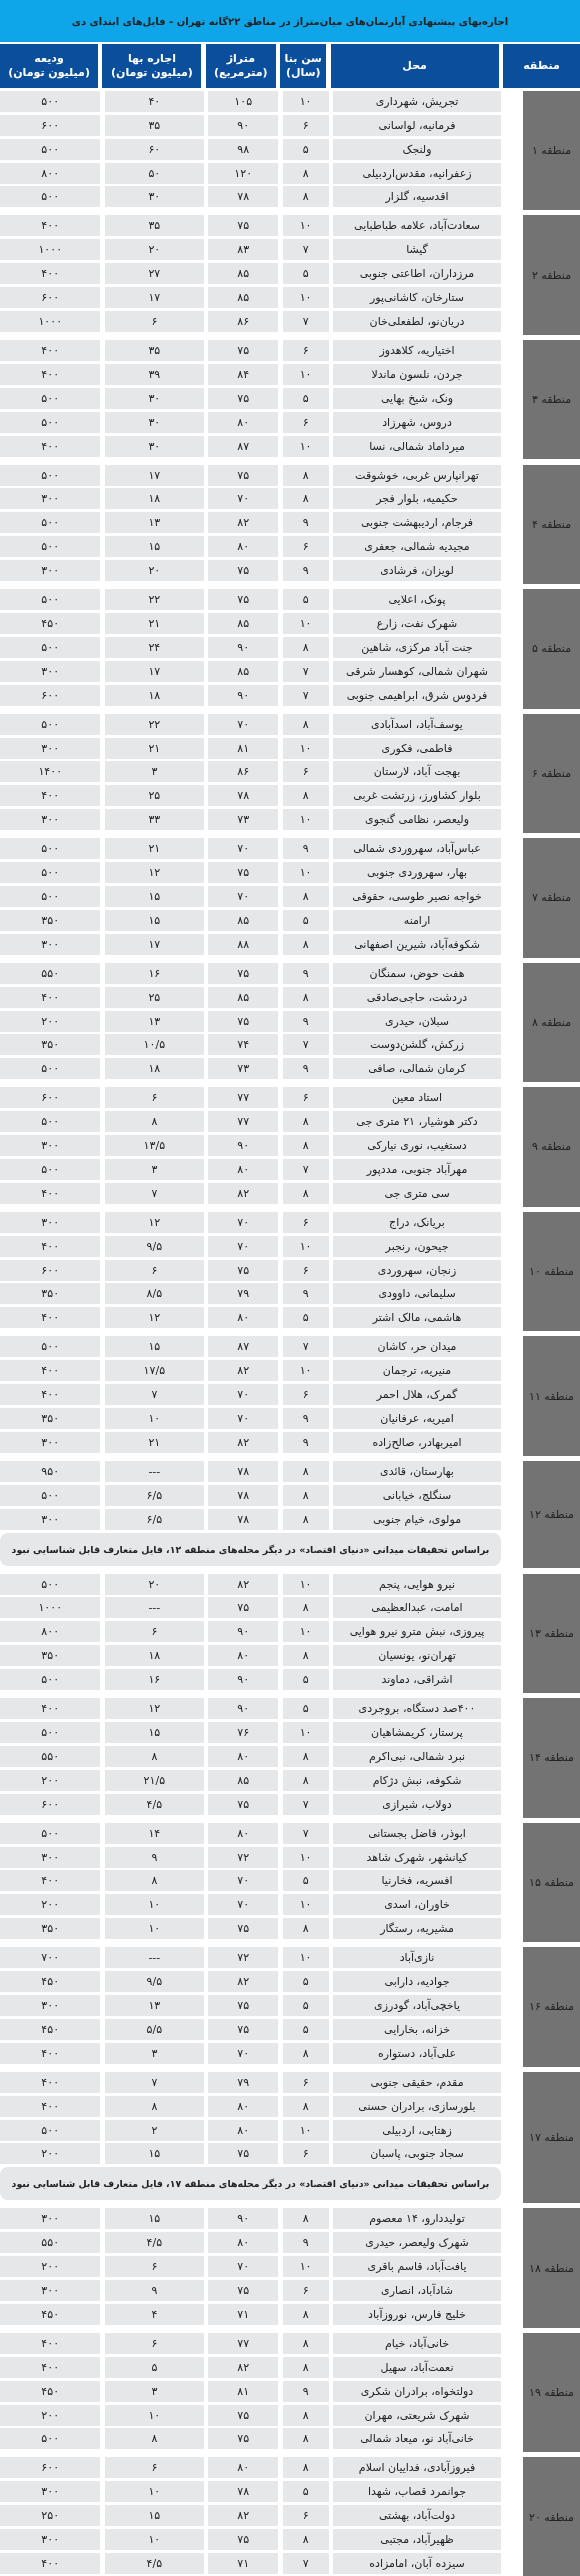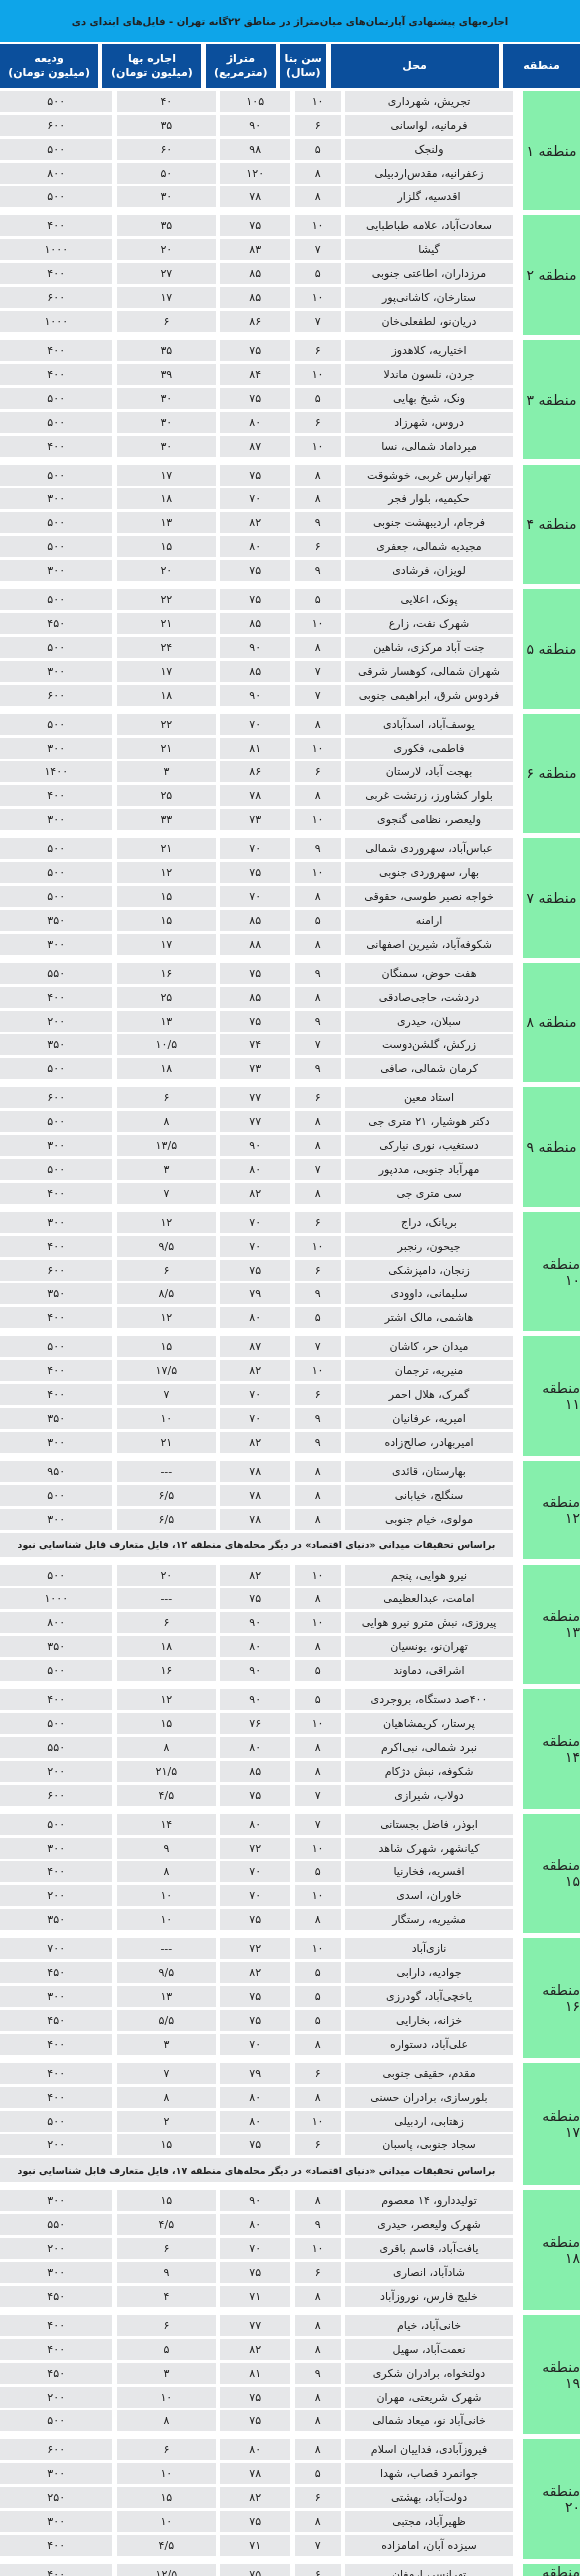--- a/index.html
+++ b/index.html
@@ -7,26 +7,26 @@
   .title-bar { background:#0ea5e9; height:42px; display:flex; align-items:center; justify-content:center; font-weight:bold; font-size:10px; color:#222; border-bottom:2.2px solid #fff; }
   .hdr { display:flex; height:44px; gap:4.4px; padding-bottom:2.9px; background:#fff; }
   .hdr > div { background:#0b4f9c; color:#fff; display:flex; flex-direction:column; align-items:center; justify-content:center; font-size:11px; font-weight:bold; line-height:1.25; text-align:center; }
   .c-zone { width:77px; flex:none; }
   .c-place { width:168px; flex:none; }
   .c-age { width:46px; flex:none; }
   .c-area { width:70px; flex:none; }
   .c-rent { width:99px; flex:none; }
   .c-dep { flex:1; }
   .group { display:flex; margin-bottom:5.1px; }
-  .zone-cell { width:57px; flex:none; background:#86efac; display:flex; align-items:center; justify-content:center; font-size:14px; color:#222; margin-left:10px; }
+  .zone-cell { width:57px; flex:none; background:#737373; display:flex; align-items:center; justify-content:center; font-size:11px; color:#222; margin-left:22px; }
   .rows { flex:1; display:flex; flex-direction:column; }
   .row { display:flex; gap:4.4px; height:21px; margin-bottom:2.9px; }
   .row > div { background:#e6e7e9; display:flex; align-items:center; justify-content:center; font-size:11px; color:#222; }
   .row .c-place { width:168px; }
-  .note { background:#e6e7e9; height:24px; margin-bottom:2.9px; display:flex; align-items:center; justify-content:center; font-size:9.4px; color:#222; font-weight:bold; }
+  .note { background:#e6e7e9; height:33px; margin-bottom:2.9px; display:flex; align-items:center; justify-content:center; font-size:9.4px; color:#222; font-weight:bold;border-radius:8px; }
 </style>
 </head>
 <body>
 
 <div class="title-bar">اجاره‌بهای پیشنهادی آپارتمان‌های میان‌متراژ در مناطق ۲۲گانه تهران - فایل‌های ابتدای دی</div>
 
 <div class="hdr">
   <div class="c-zone">
       <span>منطقه</span>
     </div>
@@ -423,21 +423,21 @@
           <div class="c-dep">۳۰۰</div>
         </div>
         <div class="row">
           <div class="c-place">جیحون، رنجبر</div>
           <div class="c-age">۱۰</div>
           <div class="c-area">۷۰</div>
           <div class="c-rent">۹/۵</div>
           <div class="c-dep">۴۰۰</div>
         </div>
         <div class="row">
-          <div class="c-place">زنجان، دامپزشکی</div>
+          <div class="c-place">زنجان، سهروردی</div>
           <div class="c-age">۶</div>
           <div class="c-area">۷۵</div>
           <div class="c-rent">۶</div>
           <div class="c-dep">۶۰۰</div>
         </div>
         <div class="row">
           <div class="c-place">سلیمانی، داوودی</div>
           <div class="c-age">۹</div>
           <div class="c-area">۷۹</div>
           <div class="c-rent">۸/۵</div>

